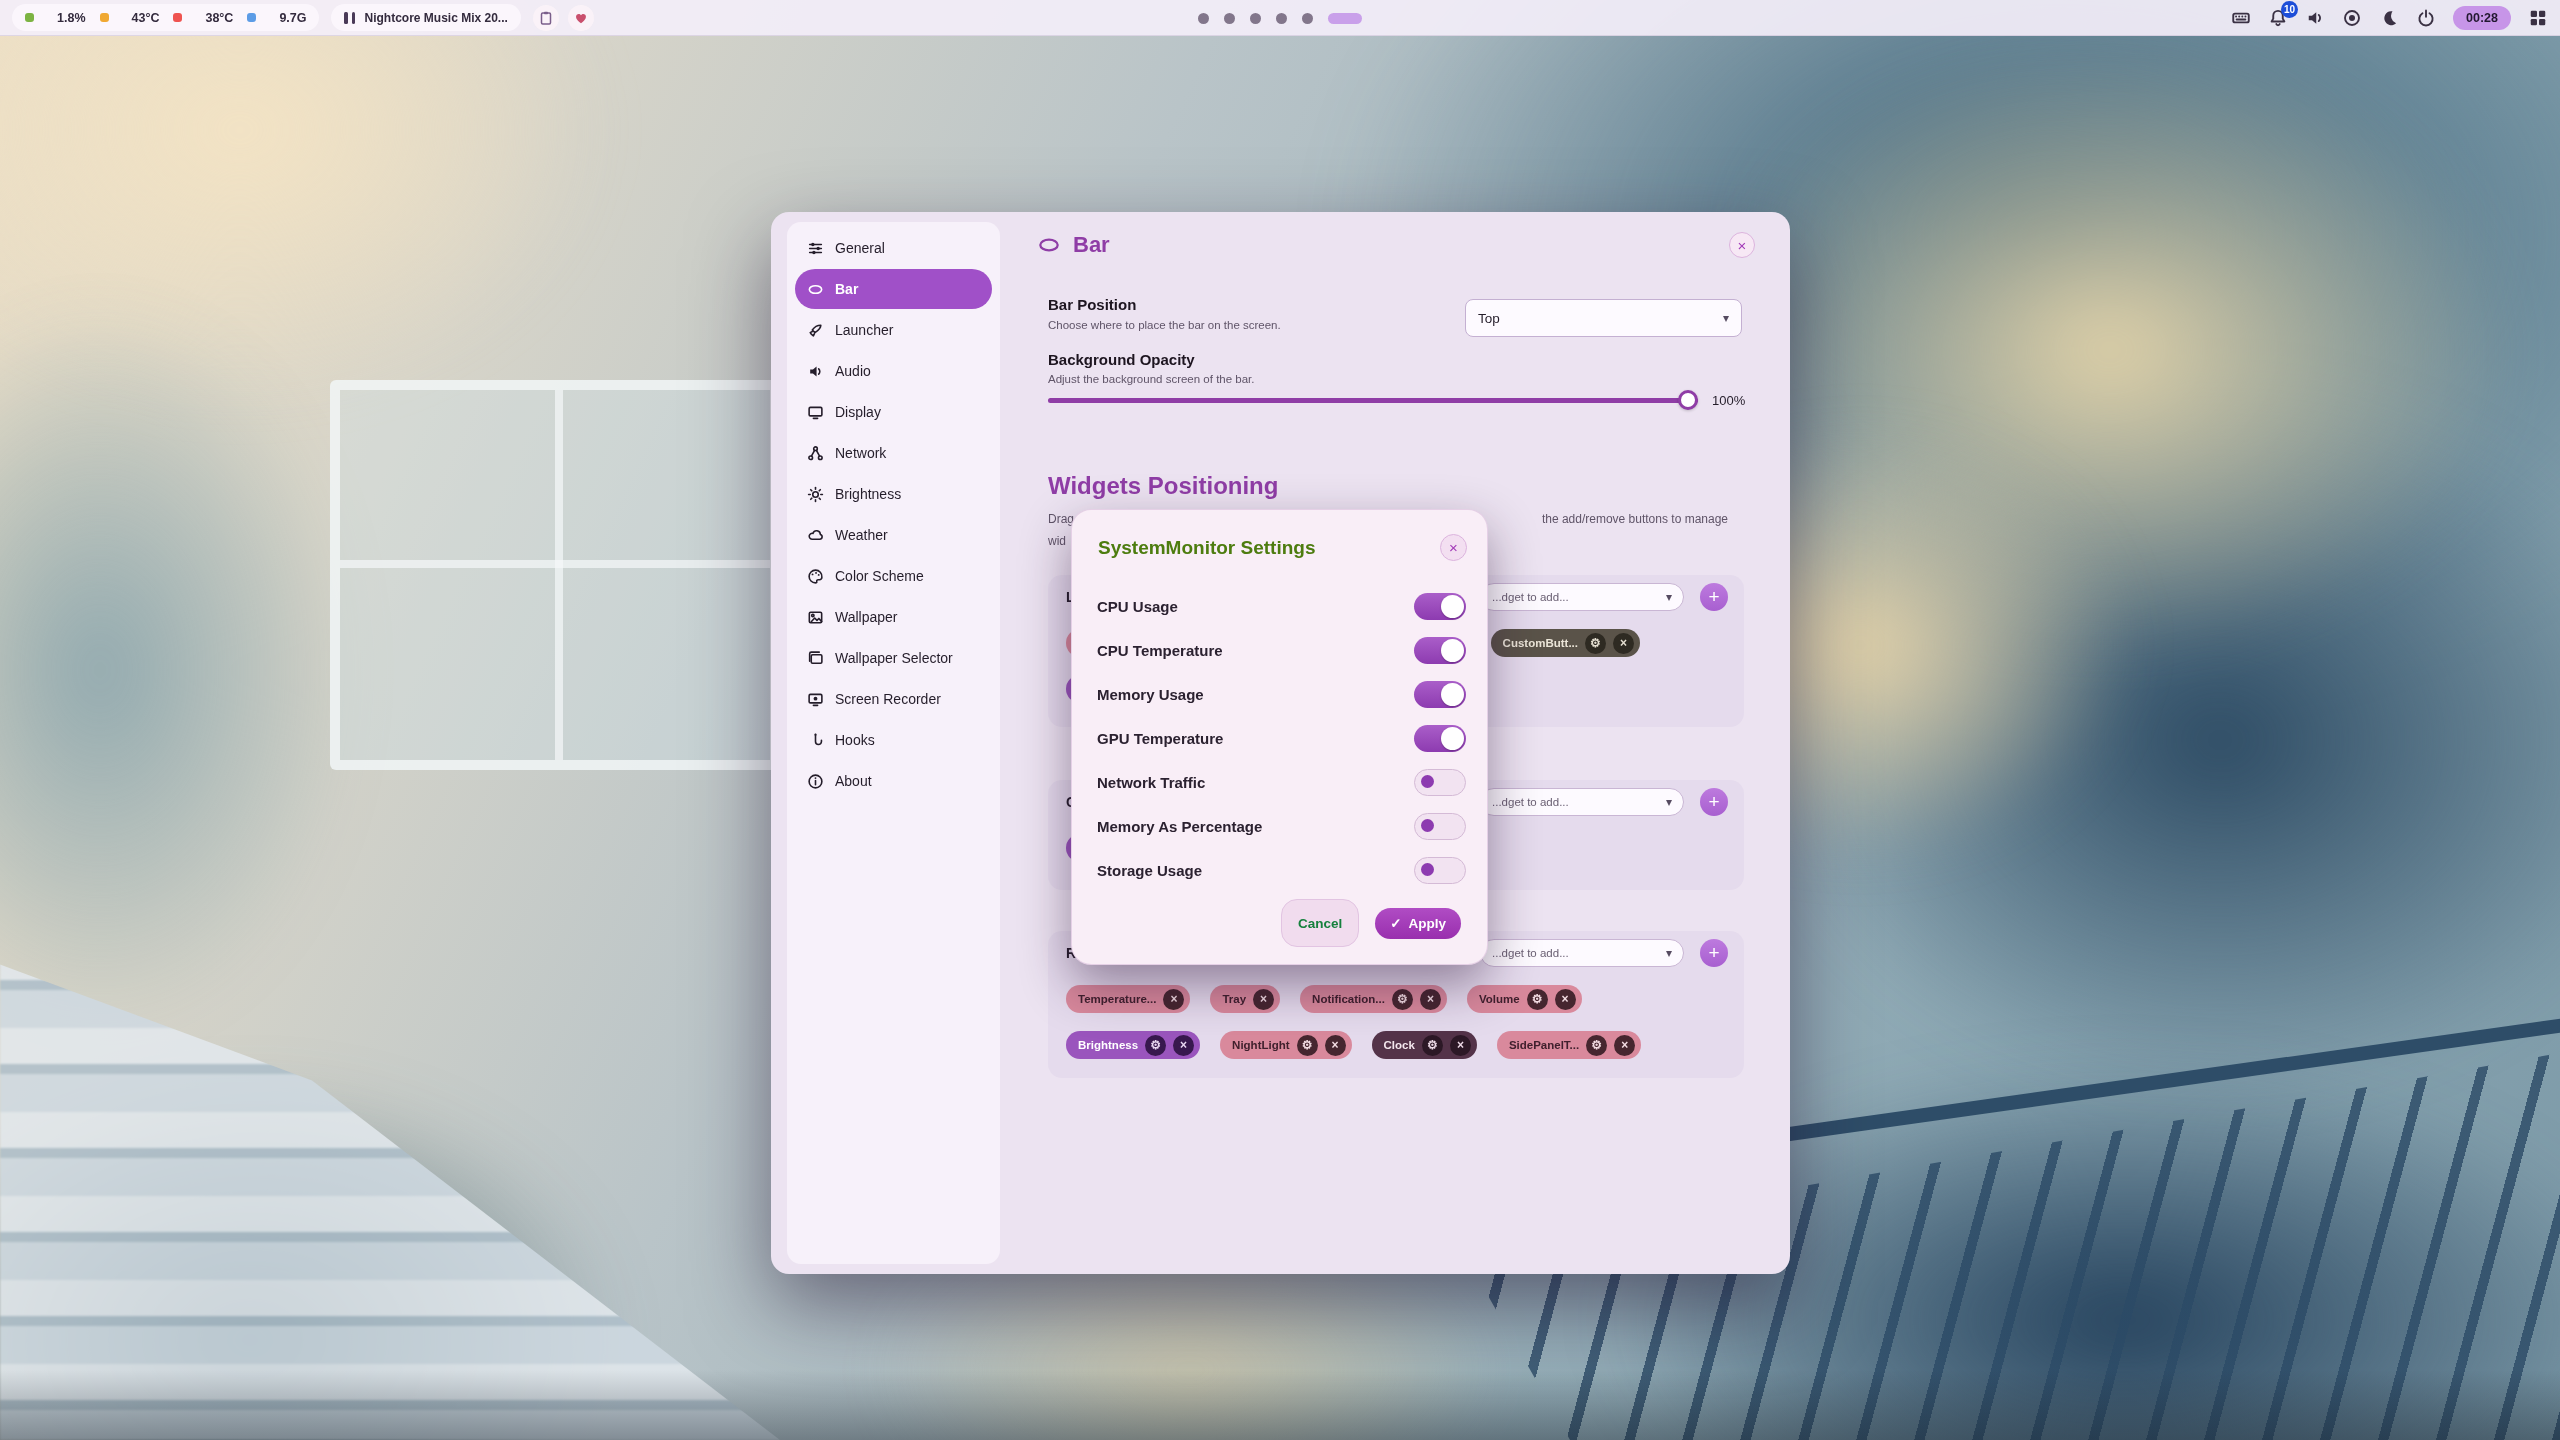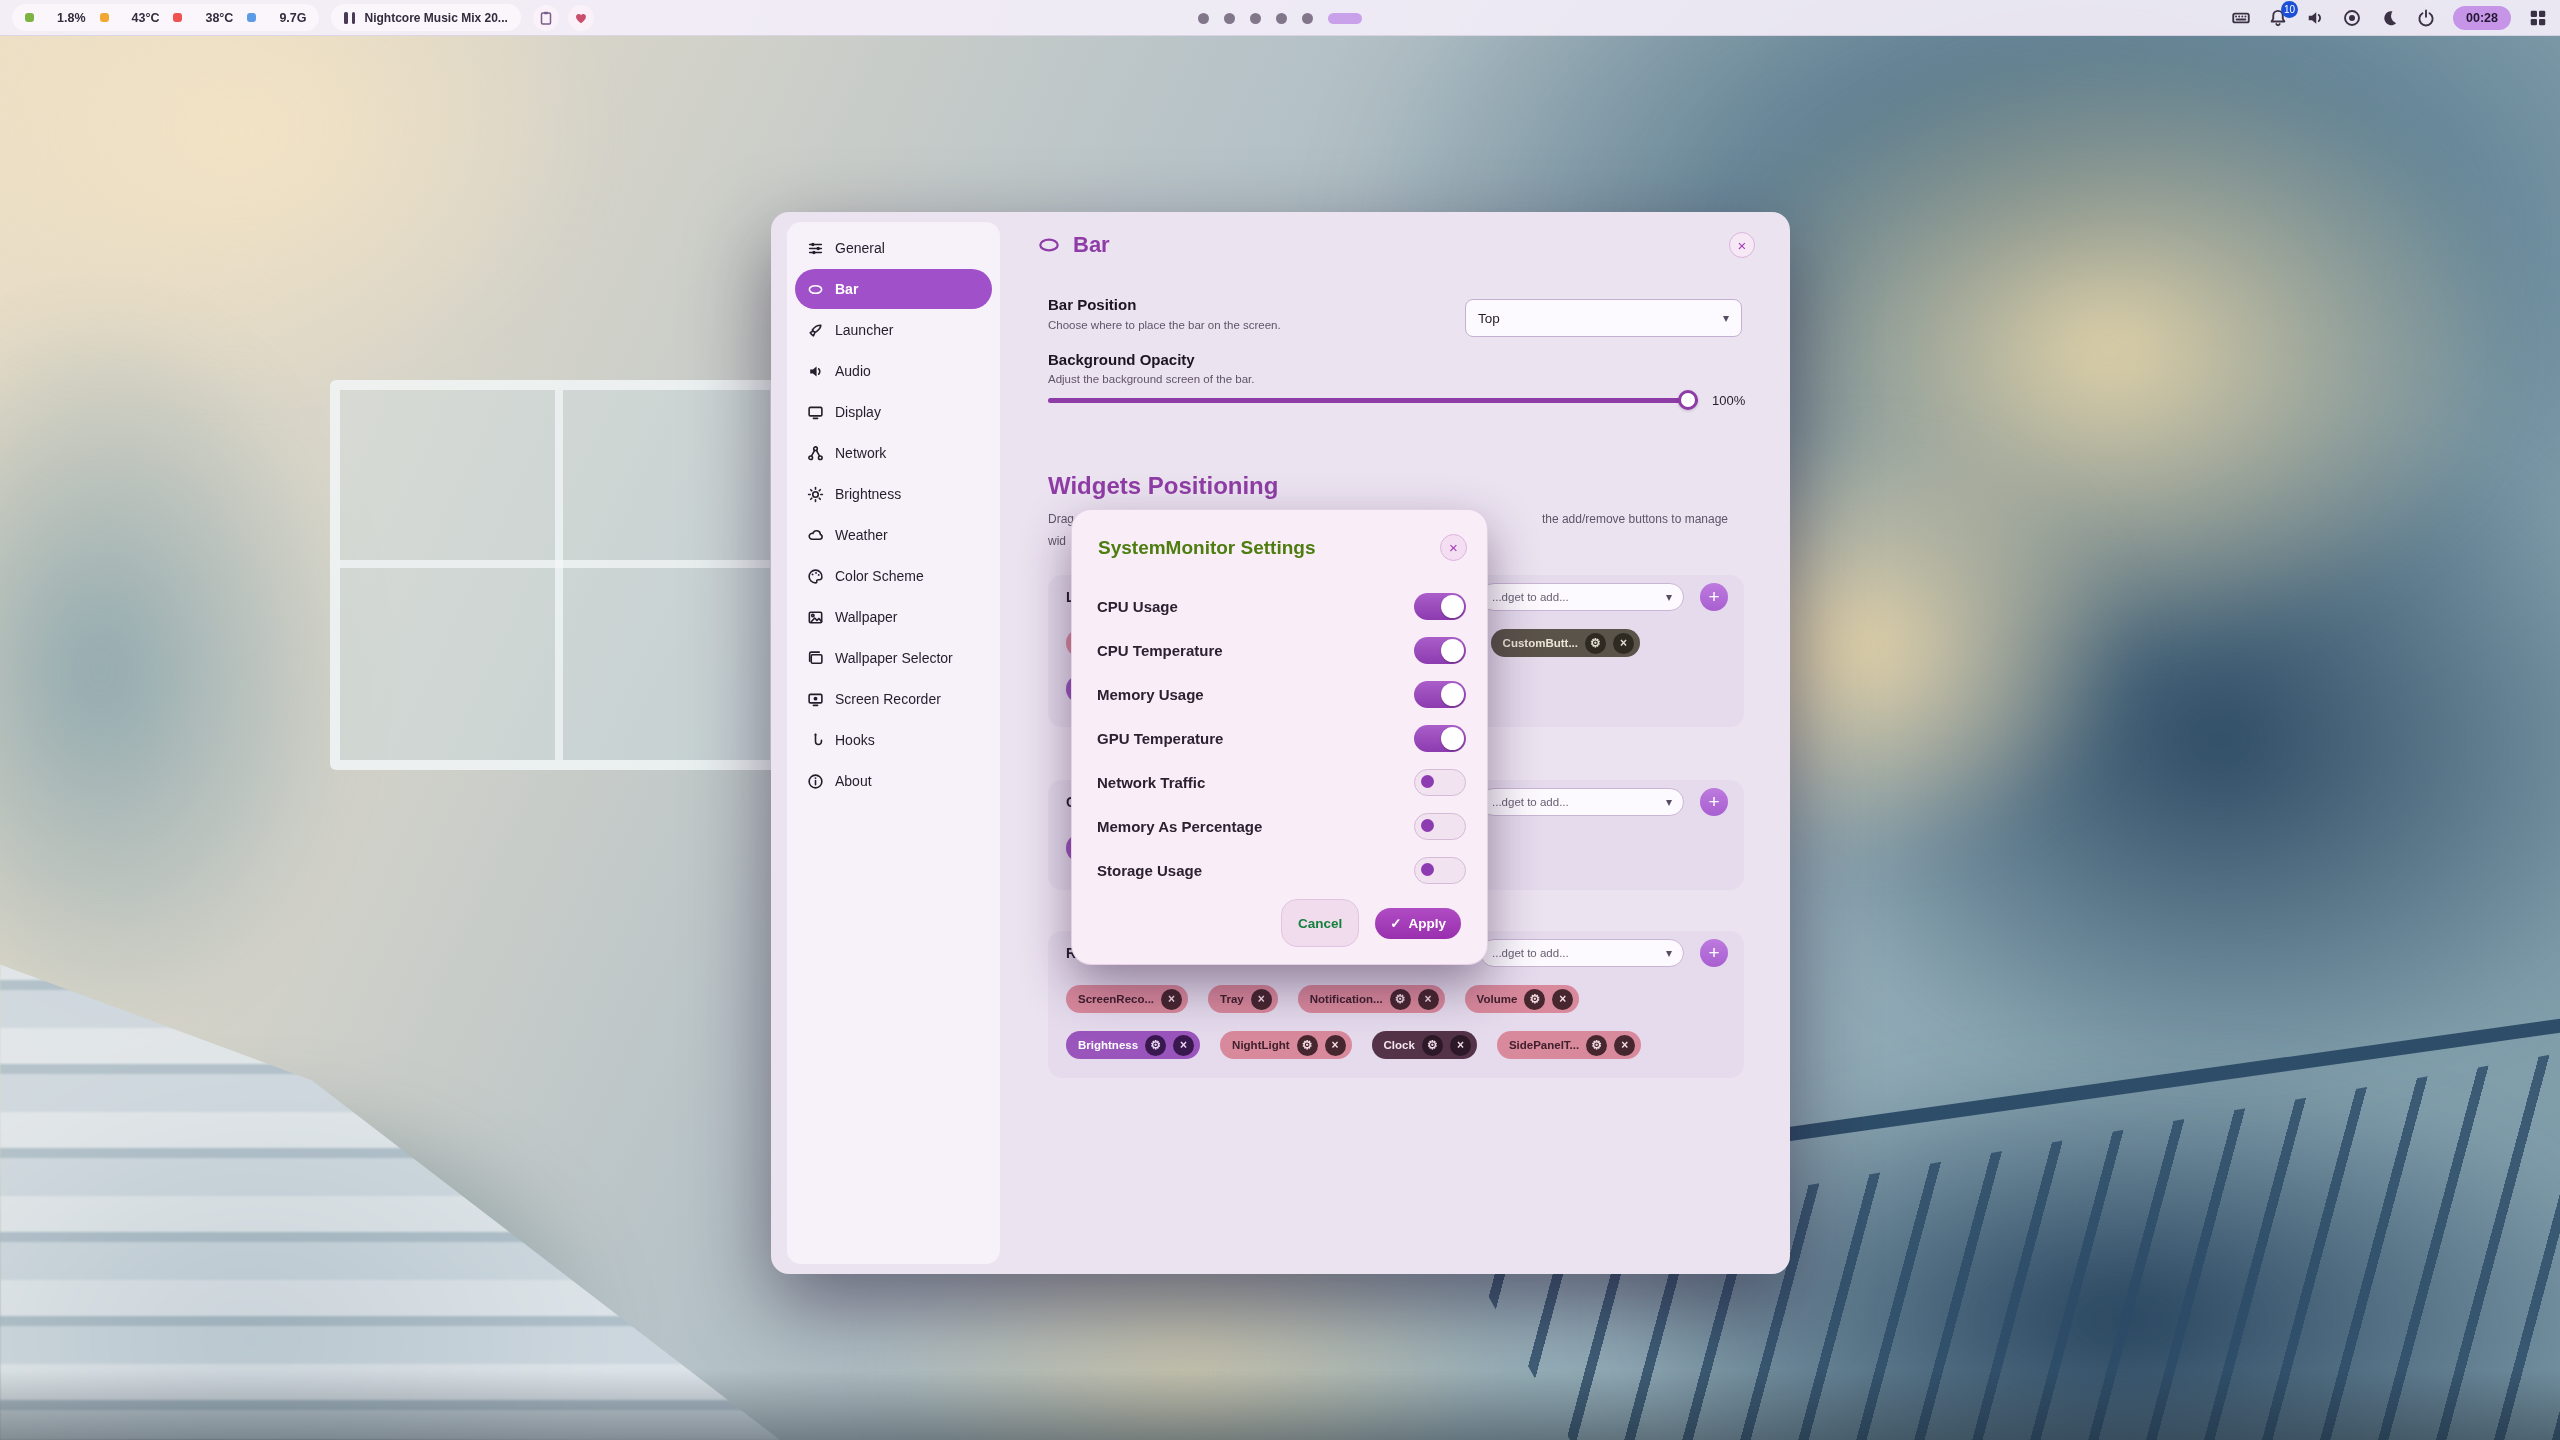--- a/index.html
+++ b/index.html
@@ -54,21 +54,21 @@
   .circle-btn[data-name="heart-icon-button"]{color:#c94f6d;}
   .circle-btn[data-name="clipboard-icon-button"]{color:#7a5e8a;}
   .tb-center{position:absolute;left:50%;top:0;height:36px;transform:translateX(-50%);
         display:flex;align-items:center;gap:15px;}
   .ws-dot{width:11px;height:11px;border-radius:50%;background:#6f6178;opacity:.85;}
   .ws-active{width:34px;height:11px;border-radius:6px;background:#c9a0ea;}
   .tb-right{display:flex;align-items:center;gap:17px;}
   .tb-icon-wrap{position:relative;width:20px;height:20px;color:#3a3144;}
   .tb-icon-wrap .icon,.tb-icon-wrap svg{width:20px;height:20px;display:block;}
   .badge{position:absolute;top:-7px;right:-10px;min-width:17px;height:17px;border-radius:9px;
-        background:#1d4ed8;color:#fff;font-size:10px;font-weight:normal;
+        background:#1d4ed8;color:#fff;font-size:10px;font-weight:bold;
         display:flex;align-items:center;justify-content:center;padding:0 3px;box-sizing:border-box;}
   .clock-pill{height:24px;border-radius:12px;background:#c795e8;color:#231831;
         display:flex;align-items:center;padding:0 13px;font-size:12.5px;font-weight:bold;}
 
   .icon{display:inline-flex;}
   .icon svg{width:100%;height:100%;}
 
   
   .settings-window{position:absolute;left:771px;top:212px;width:1019px;height:1062px;z-index:10;
     background:#ece3f1;border-radius:18px;box-shadow:0 30px 80px rgba(30,15,45,.5);}
@@ -500,21 +500,21 @@
               <span class="sec-label" data-name="section-label">R</span>
               <span class="spacer" data-name="spacer"></span>
               <div class="mini-dd" data-name="widget-add-dropdown">
                 <span class="mini-dd-text" data-name="dropdown-placeholder">...dget to add...</span>
                 <span class="caret" data-name="chevron-down-icon">▾</span>
               </div>
               <button class="plus-btn" data-name="add-widget-button">+</button>
             </div>
             <div class="prow crow r0" data-name="chip-row">
               <span class="chip pink" data-name="widget-chip-screenreco">
-                <span class="chip-label" data-name="chip-label">ScreenReco...</span>
+                <span class="chip-label" data-name="chip-label">Temperature...</span>
                 <span class="chip-btn" data-name="close-icon">×</span>
               </span>
               <span class="chip pink" data-name="widget-chip-tray">
                 <span class="chip-label" data-name="chip-label">Tray</span>
                 <span class="chip-btn" data-name="close-icon">×</span>
               </span>
               <span class="chip pink" data-name="widget-chip-notification">
                 <span class="chip-label" data-name="chip-label">Notification...</span>
                 <span class="chip-btn" data-name="gear-icon">⚙</span>
                 <span class="chip-btn" data-name="close-icon">×</span>

